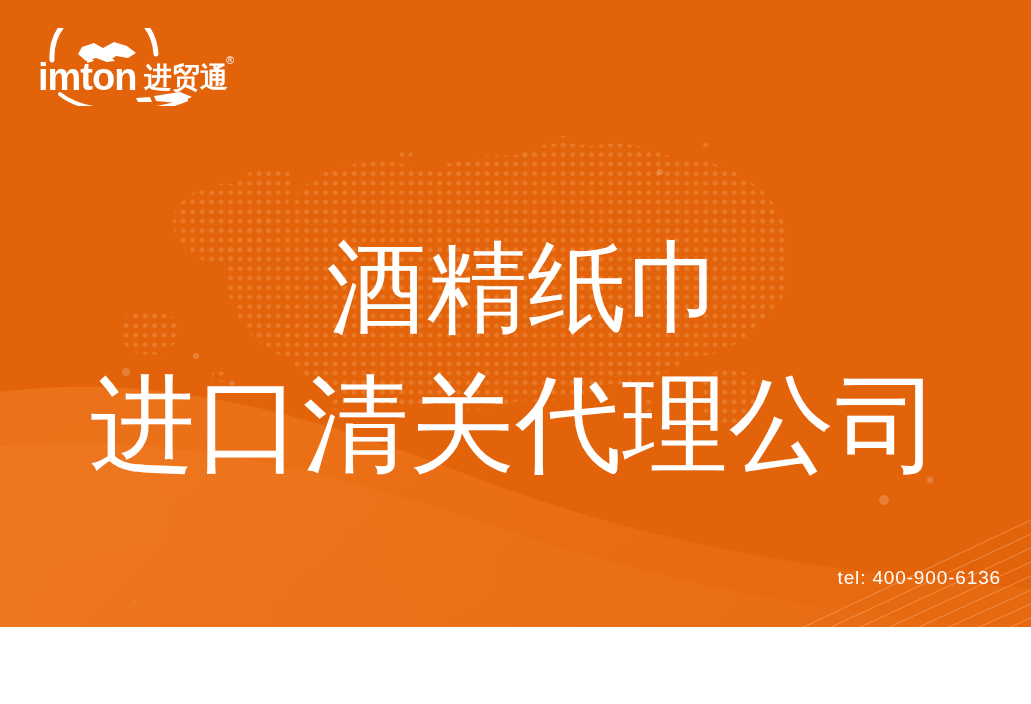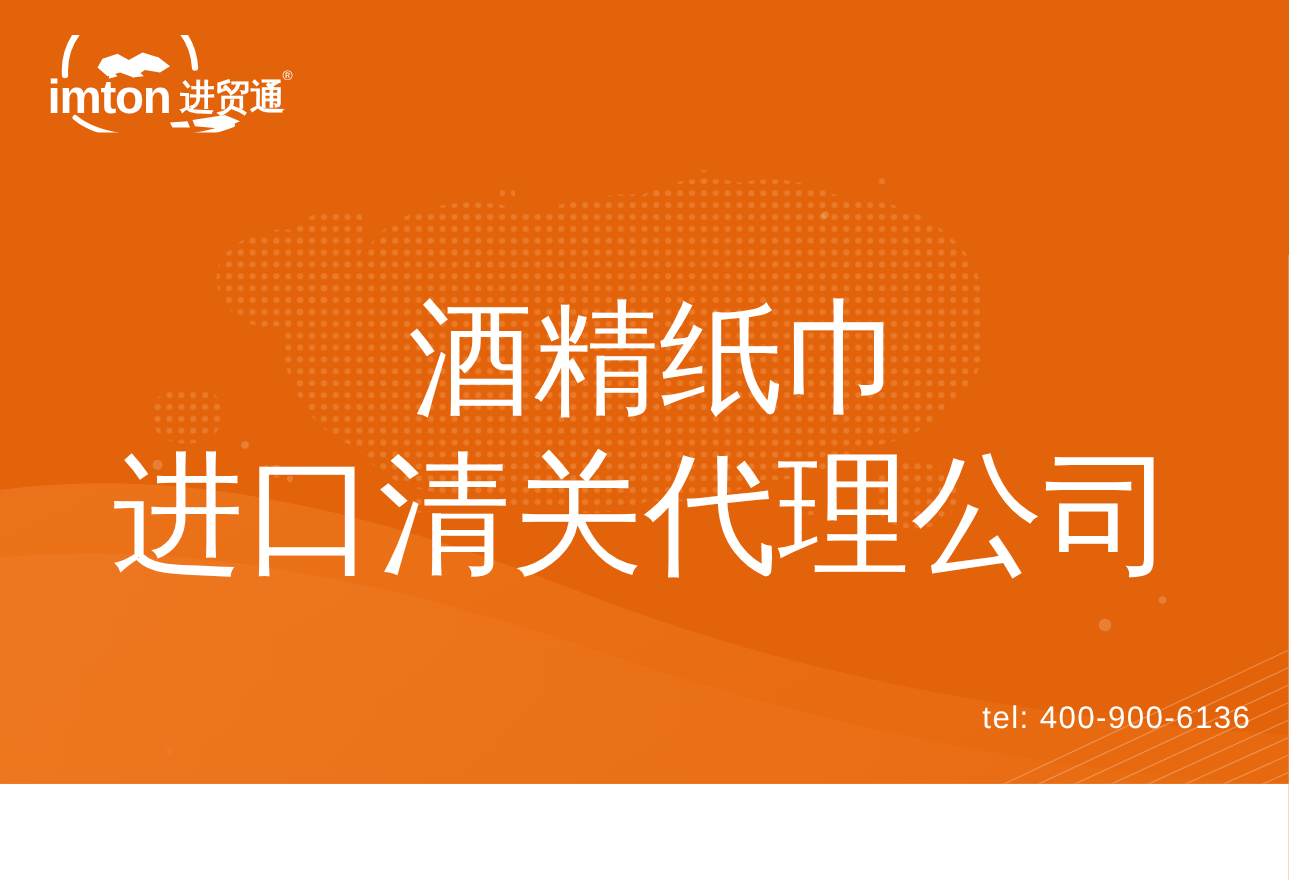--- a/index.html
+++ b/index.html
@@ -51,30 +51,30 @@
   #headline .line1 {
     display: block;
     font-size: 100px;
     letter-spacing: 0.005em;
     margin-left: 24px;
   }
   #headline .line2 {
     display: block;
     font-size: 106px;
     letter-spacing: 0.005em;
-    margin-top: 4px;
+    margin-top: 16px;
   }
 
   
   #phone {
     position: absolute;
     right: 30px;
     bottom: 38px;
     color: #ffffff;
-    font-size: 25px;
+    font-size: 19px;
     letter-spacing: 0.045em;
     white-space: nowrap;
   }
 </style>
 </head>
 <body>
 
 <div id="banner">
 
   <svg class="bg-svg" viewBox="0 0 1031 704" preserveAspectRatio="none">

